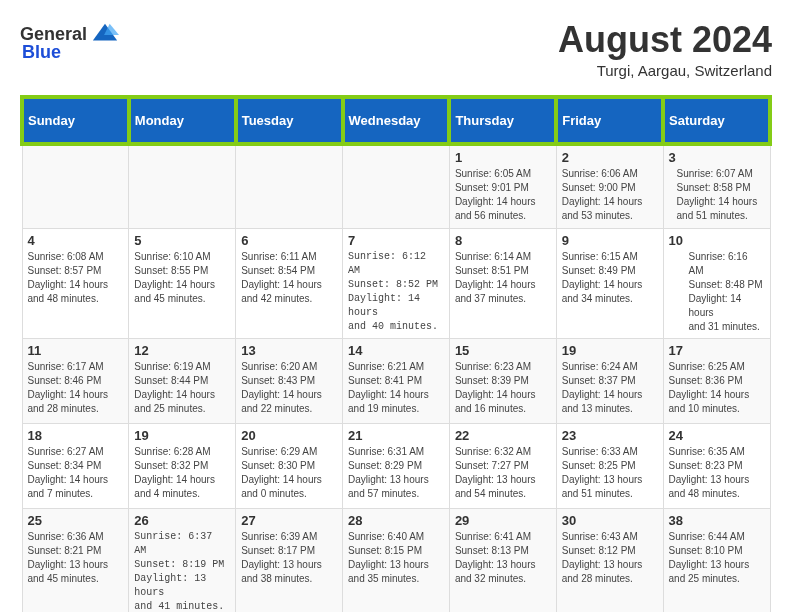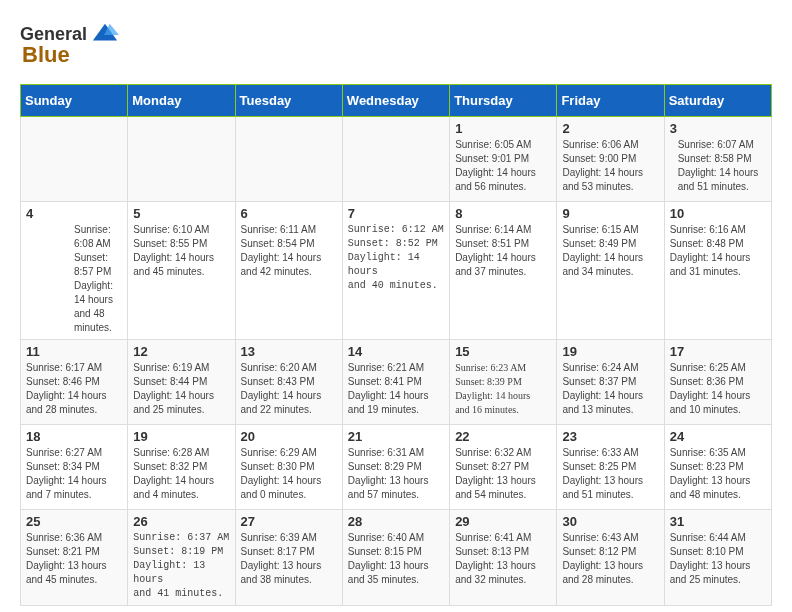--- a/index.html
+++ b/index.html
@@ -20,23 +20,23 @@
       display: flex;
       align-items: center;
       gap: 2px;
     }
     .logo-text-general {
       font-size: 18px;
       font-weight: bold;
       color: #333;
     }
     .logo-text-blue {
-      font-size: 22px;
-      font-weight: bold;
-      color: #a16207;
+      font-size: 18px;
+      font-weight: bold;
+      color: #1d4ed8;
     }
     .logo-icon {
       width: 28px;
       height: 28px;
       margin-left: 4px;
     }
     .title-block {
       text-align: right;
     }
     .month-title {
@@ -53,23 +53,23 @@
     table {
       width: 100%;
       border-collapse: collapse;
       table-layout: fixed;
     }
     thead tr th {
       background-color: #1565c0;
       color: #fff;
       font-size: 13px;
       font-weight: bold;
-      padding: 8px 4px;
+      padding: 14px 4px;
       text-align: left;
-      border: 1px solid #84cc16;
+      border: 4px solid #84cc16;
     }
     tbody tr td {
       border: 1px solid #ddd;
       vertical-align: top;
       padding: 4px 5px;
       font-size: 10.5px;
       color: #333;
       height: 85px;
     }
     tbody tr:nth-child(odd) td {
@@ -106,20 +106,24 @@
       <div style="display:flex;align-items:center;">
         <span class="logo-text-general">General</span>
         <svg class="logo-icon" viewBox="0 0 30 30">
           <polygon points="15,4 28,22 2,22" fill="#1565c0"></polygon>
           <polygon points="20,4 30,16 14,16" fill="#42a5f5" opacity="0.7"></polygon>
         </svg>
       </div>
       <span class="logo-text-blue" style="margin-top:-6px;margin-left:2px;">Blue</span>
     </div>
   </div>
+  <div class="title-block">
+    <div class="month-title">August 2024</div>
+    <div class="location">Turgi, Aargau, Switzerland</div>
+  </div>
 </div>
 
 <table>
   <thead>
     <tr>
     <th>Sunday</th>
         <th>Monday</th>
         <th>Tuesday</th>
         <th>Wednesday</th>
         <th>Thursday</th>
@@ -151,21 +155,21 @@
           <span class="day-num">3</span>
           <div class="cell-content" style="white-space: pre-line; margin-left: 8px;">Sunrise: 6:07 AM
 Sunset: 8:58 PM
 Daylight: 14 hours
 and 51 minutes.</div>
         </td>
       </tr>
       <tr>
         <td>
           <span class="day-num">4</span>
-          <div class="cell-content" style="white-space: pre-line; margin-left: 48px;">Sunrise: 6:08 AM
+          <div class="cell-content" style="white-space: pre-line;">Sunrise: 6:08 AM
 Sunset: 8:57 PM
 Daylight: 14 hours
 and 48 minutes.</div>
         </td>
         <td>
           <span class="day-num">5</span>
           <div class="cell-content" style="white-space: pre-line;">Sunrise: 6:10 AM
 Sunset: 8:55 PM
 Daylight: 14 hours
 and 45 minutes.</div>
@@ -193,21 +197,21 @@
         </td>
         <td>
           <span class="day-num">9</span>
           <div class="cell-content" style="white-space: pre-line;">Sunrise: 6:15 AM
 Sunset: 8:49 PM
 Daylight: 14 hours
 and 34 minutes.</div>
         </td>
         <td>
           <span class="day-num">10</span>
-          <div class="cell-content" style="white-space: pre-line;">Sunrise: 6:16 AM
+          <div class="cell-content" style="white-space: pre-line; margin-left: 20px;">Sunrise: 6:16 AM
 Sunset: 8:48 PM
 Daylight: 14 hours
 and 31 minutes.</div>
         </td>
       </tr>
       <tr>
         <td>
           <span class="day-num">11</span>
           <div class="cell-content" style="white-space: pre-line;">Sunrise: 6:17 AM
 Sunset: 8:46 PM
@@ -230,21 +234,21 @@
         </td>
         <td>
           <span class="day-num">14</span>
           <div class="cell-content" style="white-space: pre-line;">Sunrise: 6:21 AM
 Sunset: 8:41 PM
 Daylight: 14 hours
 and 19 minutes.</div>
         </td>
         <td>
           <span class="day-num">15</span>
-          <div class="cell-content" style="white-space: pre-line; font-family: Liberation Serif, serif;">Sunrise: 6:23 AM
+          <div class="cell-content" style="white-space: pre-line;">Sunrise: 6:23 AM
 Sunset: 8:39 PM
 Daylight: 14 hours
 and 16 minutes.</div>
         </td>
         <td>
           <span class="day-num">19</span>
           <div class="cell-content" style="white-space: pre-line;">Sunrise: 6:24 AM
 Sunset: 8:37 PM
 Daylight: 14 hours
 and 13 minutes.</div>
@@ -282,21 +286,21 @@
         <td>
           <span class="day-num">21</span>
           <div class="cell-content" style="white-space: pre-line;">Sunrise: 6:31 AM
 Sunset: 8:29 PM
 Daylight: 13 hours
 and 57 minutes.</div>
         </td>
         <td>
           <span class="day-num">22</span>
           <div class="cell-content" style="white-space: pre-line;">Sunrise: 6:32 AM
-Sunset: 8:27 PM
+Sunset: 7:27 PM
 Daylight: 13 hours
 and 54 minutes.</div>
         </td>
         <td>
           <span class="day-num">23</span>
           <div class="cell-content" style="white-space: pre-line;">Sunrise: 6:33 AM
 Sunset: 8:25 PM
 Daylight: 13 hours
 and 51 minutes.</div>
         </td>
@@ -345,21 +349,21 @@
 and 32 minutes.</div>
         </td>
         <td>
           <span class="day-num">30</span>
           <div class="cell-content" style="white-space: pre-line;">Sunrise: 6:43 AM
 Sunset: 8:12 PM
 Daylight: 13 hours
 and 28 minutes.</div>
         </td>
         <td>
-          <span class="day-num">31</span>
+          <span class="day-num">38</span>
           <div class="cell-content" style="white-space: pre-line;">Sunrise: 6:44 AM
 Sunset: 8:10 PM
 Daylight: 13 hours
 and 25 minutes.</div>
         </td>
       </tr>
     </tbody>
 </table>
 
 <div class="footer">

